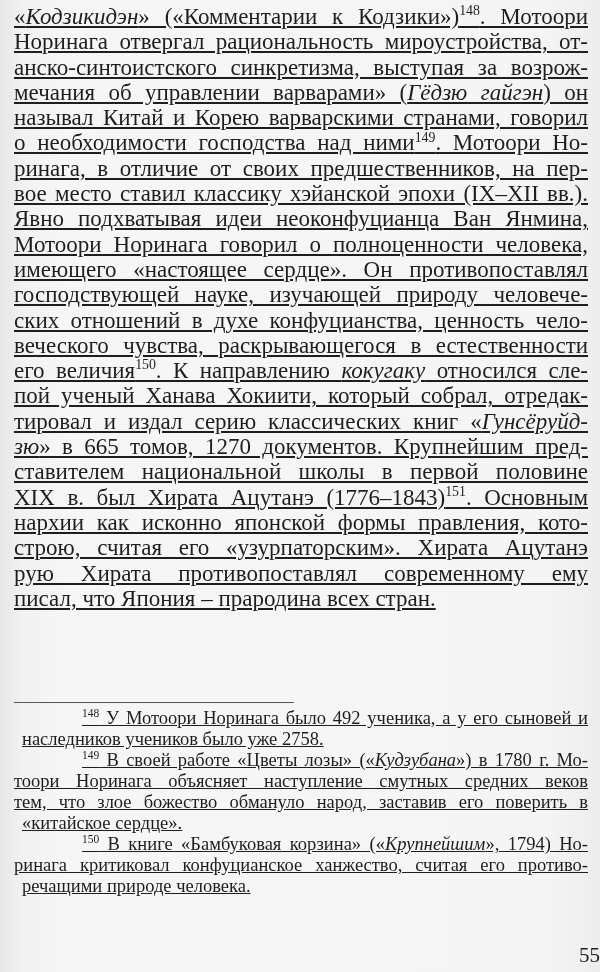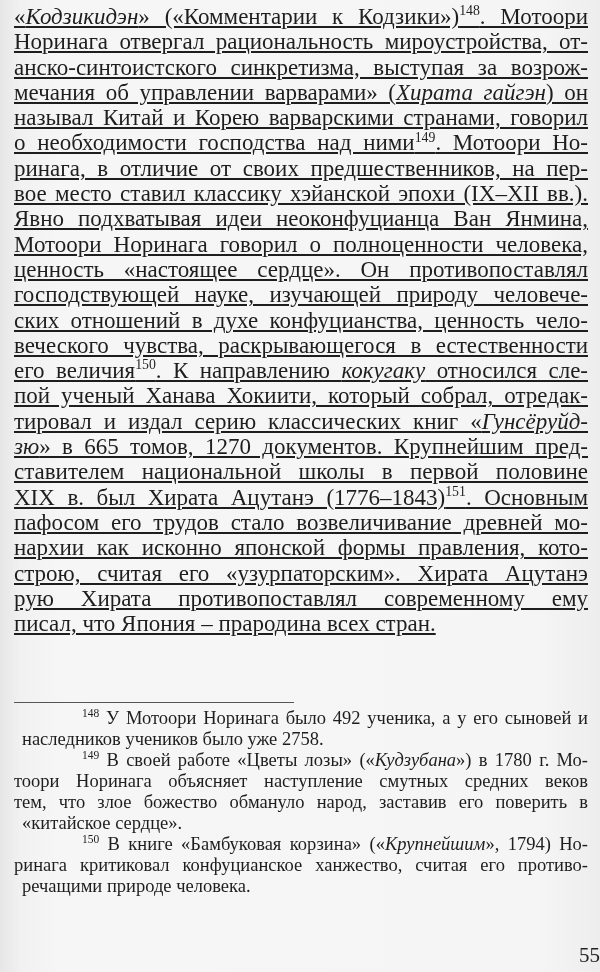--- a/index.html
+++ b/index.html
@@ -63,20 +63,21 @@
     width: 574px;
     font-size: 18.5px;
   }
   .nline {
     height: 21px;
     line-height: 21px;
     white-space: nowrap;
     text-align: justify;
     text-align-last: justify;
     overflow: hidden;
+    text-decoration: underline;
   }
   .nline.first { padding-left: 68px; }
   .nline.last { text-align-last: left; margin-left: 8px; }
   .nline sup { font-size: 0.62em; top: -0.6em; }
   .page-number {
     position: absolute;
     left: 0;
     width: 600px;
     top: 943px;
     text-align: right;
@@ -85,38 +86,37 @@
   }
 </style>
 </head>
 <body>
 
 <div class="page">
   <div class="main" id="main-text">
       <div class="line"><span>«</span><i>Кодзикидэн</i><span>» («Комментарии к Кодзики»)</span><sup>148</sup><span>. Мотоори</span></div>
       <div class="line"><span>Норинага отвергал рациональность мироустройства, от-</span></div>
       <div class="line"><span>анско-синтоистского синкретизма, выступая за возрож-</span></div>
-      <div class="line"><span>мечания об управлении варварами» (</span><i>Хирата гайгэн</i><span>) он</span></div>
+      <div class="line"><span>мечания об управлении варварами» (</span><i>Гёдзю гайгэн</i><span>) он</span></div>
       <div class="line"><span>называл Китай и Корею варварскими странами, говорил</span></div>
       <div class="line"><span>о необходимости господства над ними</span><sup>149</sup><span>. Мотоори Но-</span></div>
       <div class="line"><span>ринага, в отличие от своих предшественников, на пер-</span></div>
       <div class="line"><span>вое место ставил классику хэйанской эпохи (IX–XII вв.).</span></div>
       <div class="line"><span>Явно подхватывая идеи неоконфуцианца Ван Янмина,</span></div>
       <div class="line"><span>Мотоори Норинага говорил о полноценности человека,</span></div>
-      <div class="line"><span>ценность «настоящее сердце». Он противопоставлял</span></div>
+      <div class="line"><span>имеющего «настоящее сердце». Он противопоставлял</span></div>
       <div class="line"><span>господствующей науке, изучающей природу человече-</span></div>
       <div class="line"><span>ских отношений в духе конфуцианства, ценность чело-</span></div>
       <div class="line"><span>веческого чувства, раскрывающегося в естественности</span></div>
       <div class="line"><span>его величия</span><sup>150</sup><span>. К направлению </span><i>кокугаку</i><span> относился сле-</span></div>
       <div class="line"><span>пой ученый Ханава Хокиити, который собрал, отредак-</span></div>
       <div class="line"><span>тировал и издал серию классических книг «</span><i>Гунсёруйд-</i></div>
       <div class="line"><i>зю</i><span>» в 665 томов, 1270 документов. Крупнейшим пред-</span></div>
       <div class="line"><span>ставителем национальной школы в первой половине</span></div>
       <div class="line"><span>XIX в. был Хирата Ацутанэ (1776–1843)</span><sup>151</sup><span>. Основным</span></div>
-      <div class="line"><span>пафосом его трудов стало возвеличивание древней мо-</span></div>
       <div class="line"><span>нархии как исконно японской формы правления, кото-</span></div>
       <div class="line"><span>строю, считая его «узурпаторским». Хирата Ацутанэ</span></div>
       <div class="line"><span>рую Хирата противопоставлял современному ему</span></div>
       <div class="line last"><span>писал, что Япония – прародина всех стран.</span></div>
     </div>
   <div class="fn-rule"></div>
   <div class="notes" id="footnotes">
       <div>
         <div class="nline first"><sup>148</sup><span> У Мотоори Норинага было 492 ученика, а у его сыновей и</span></div>
         <div class="nline last"><span>наследников учеников было уже 2758.</span></div>

